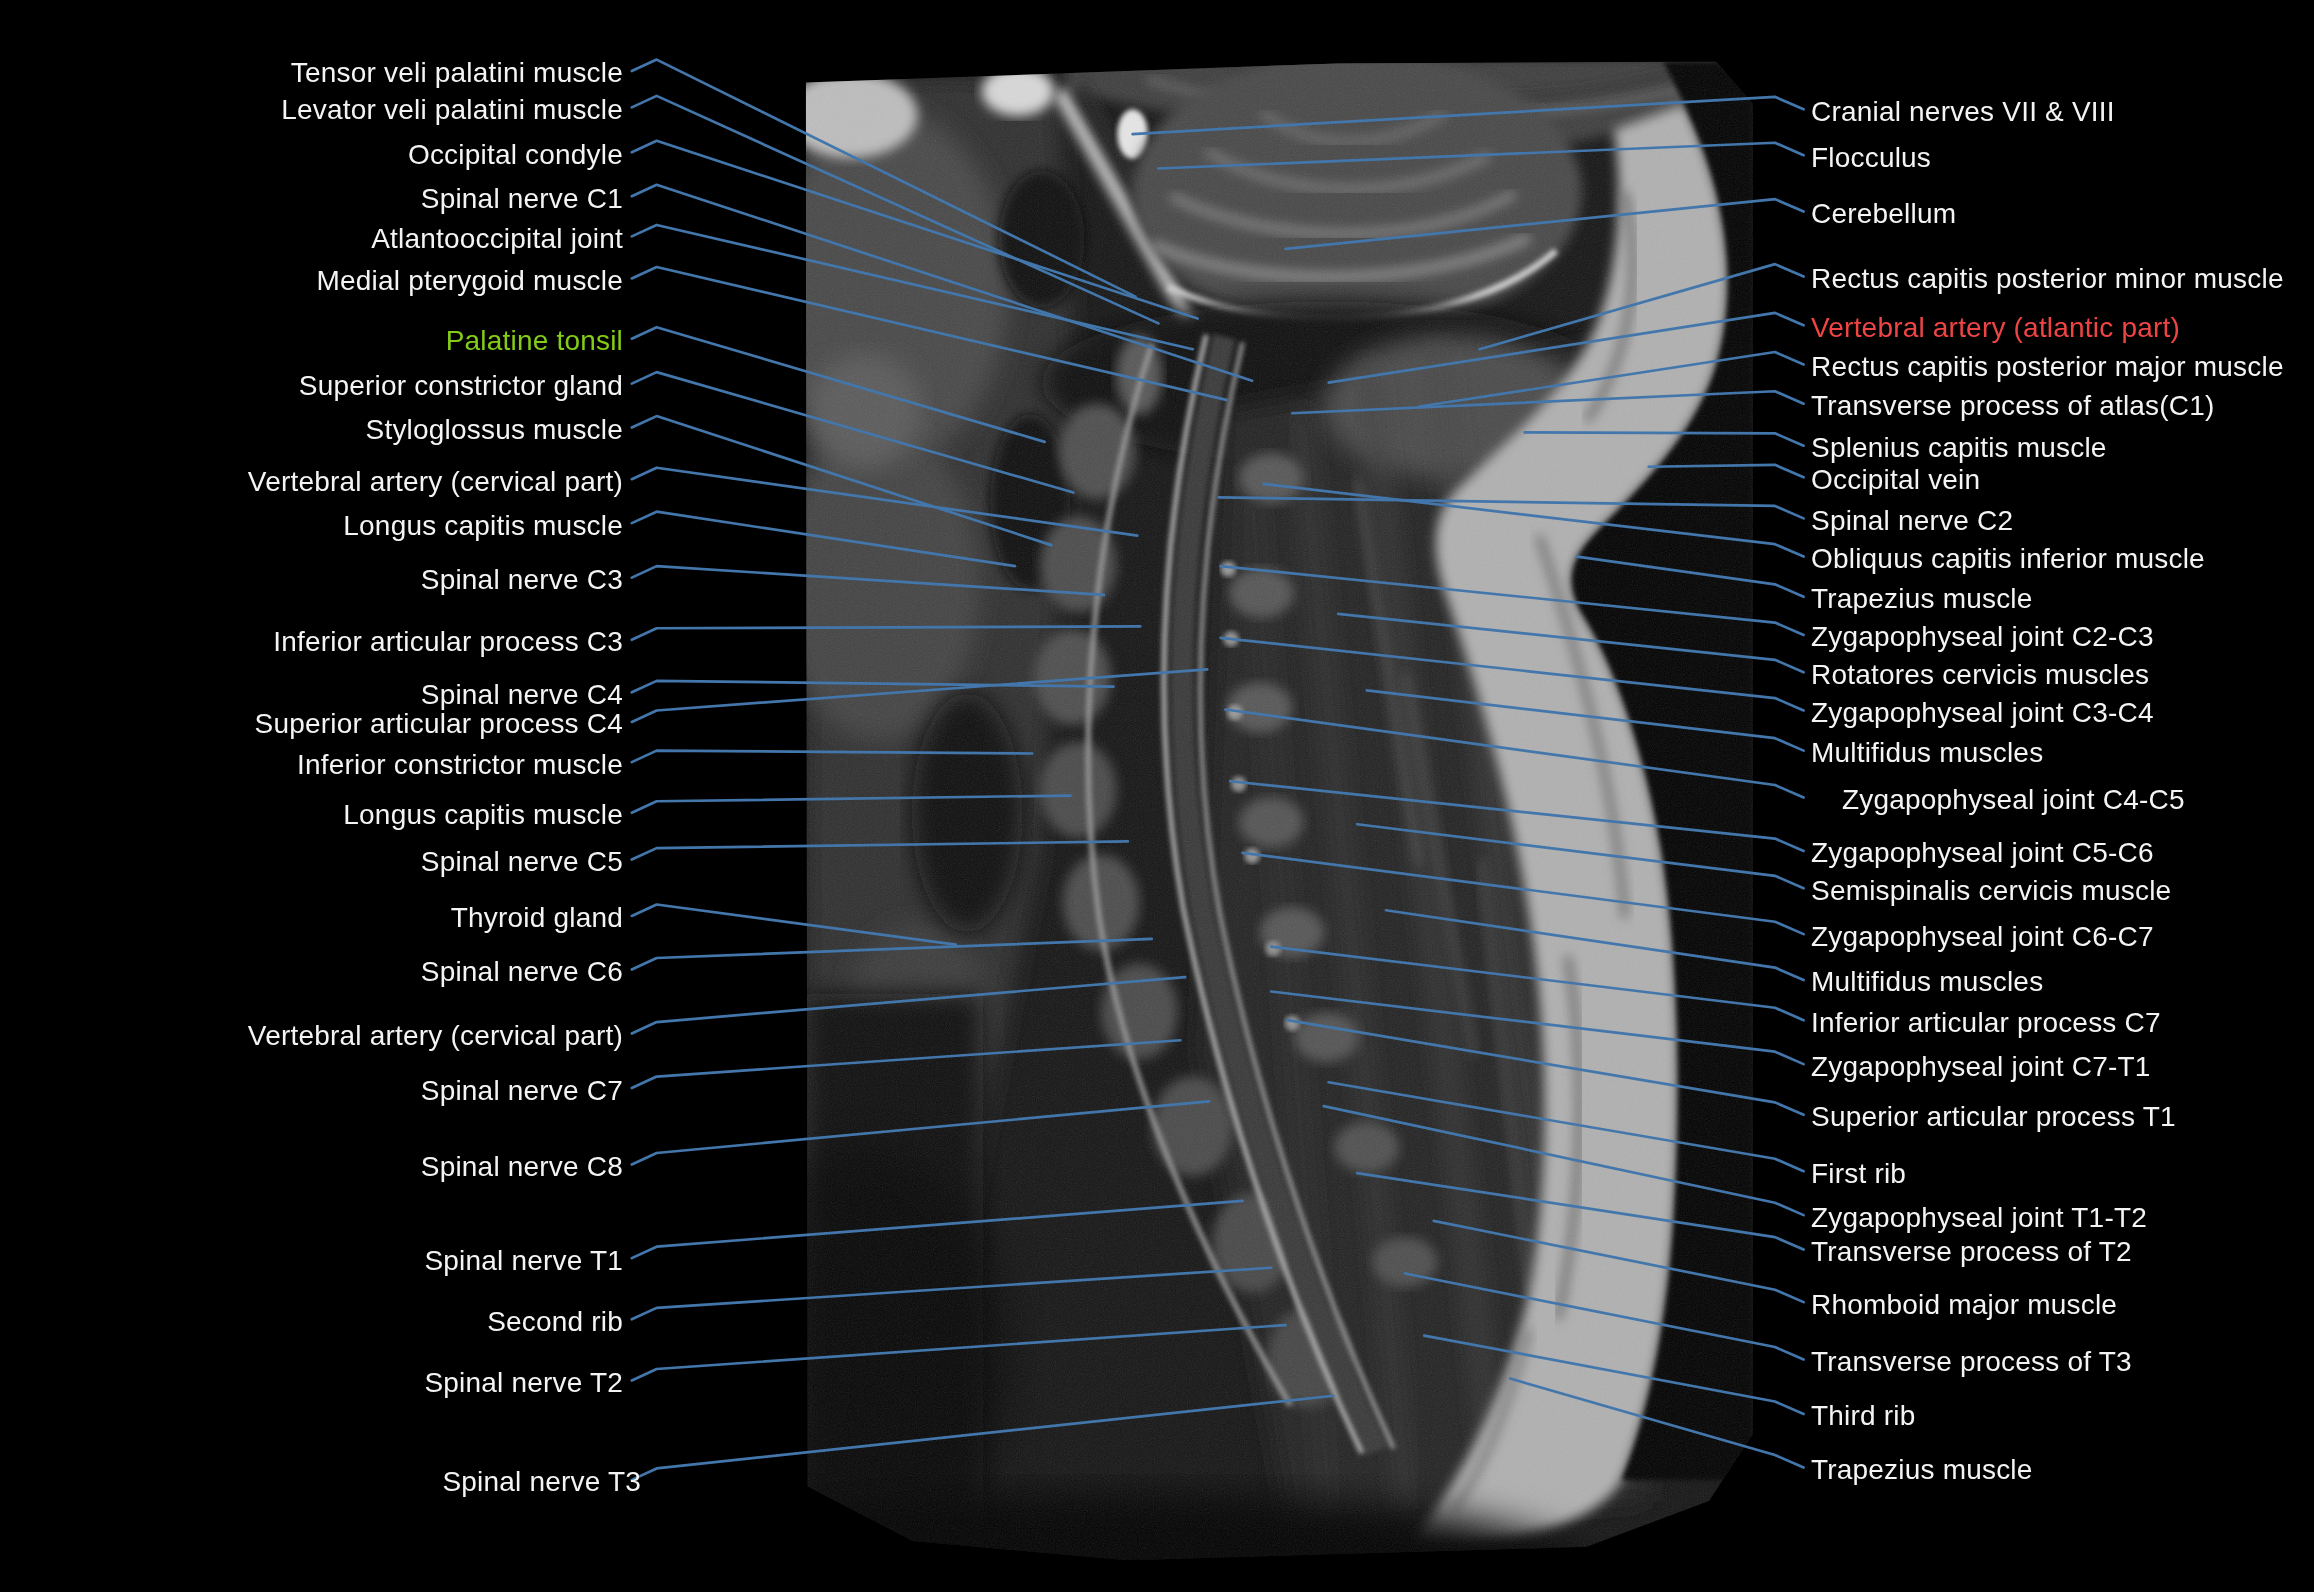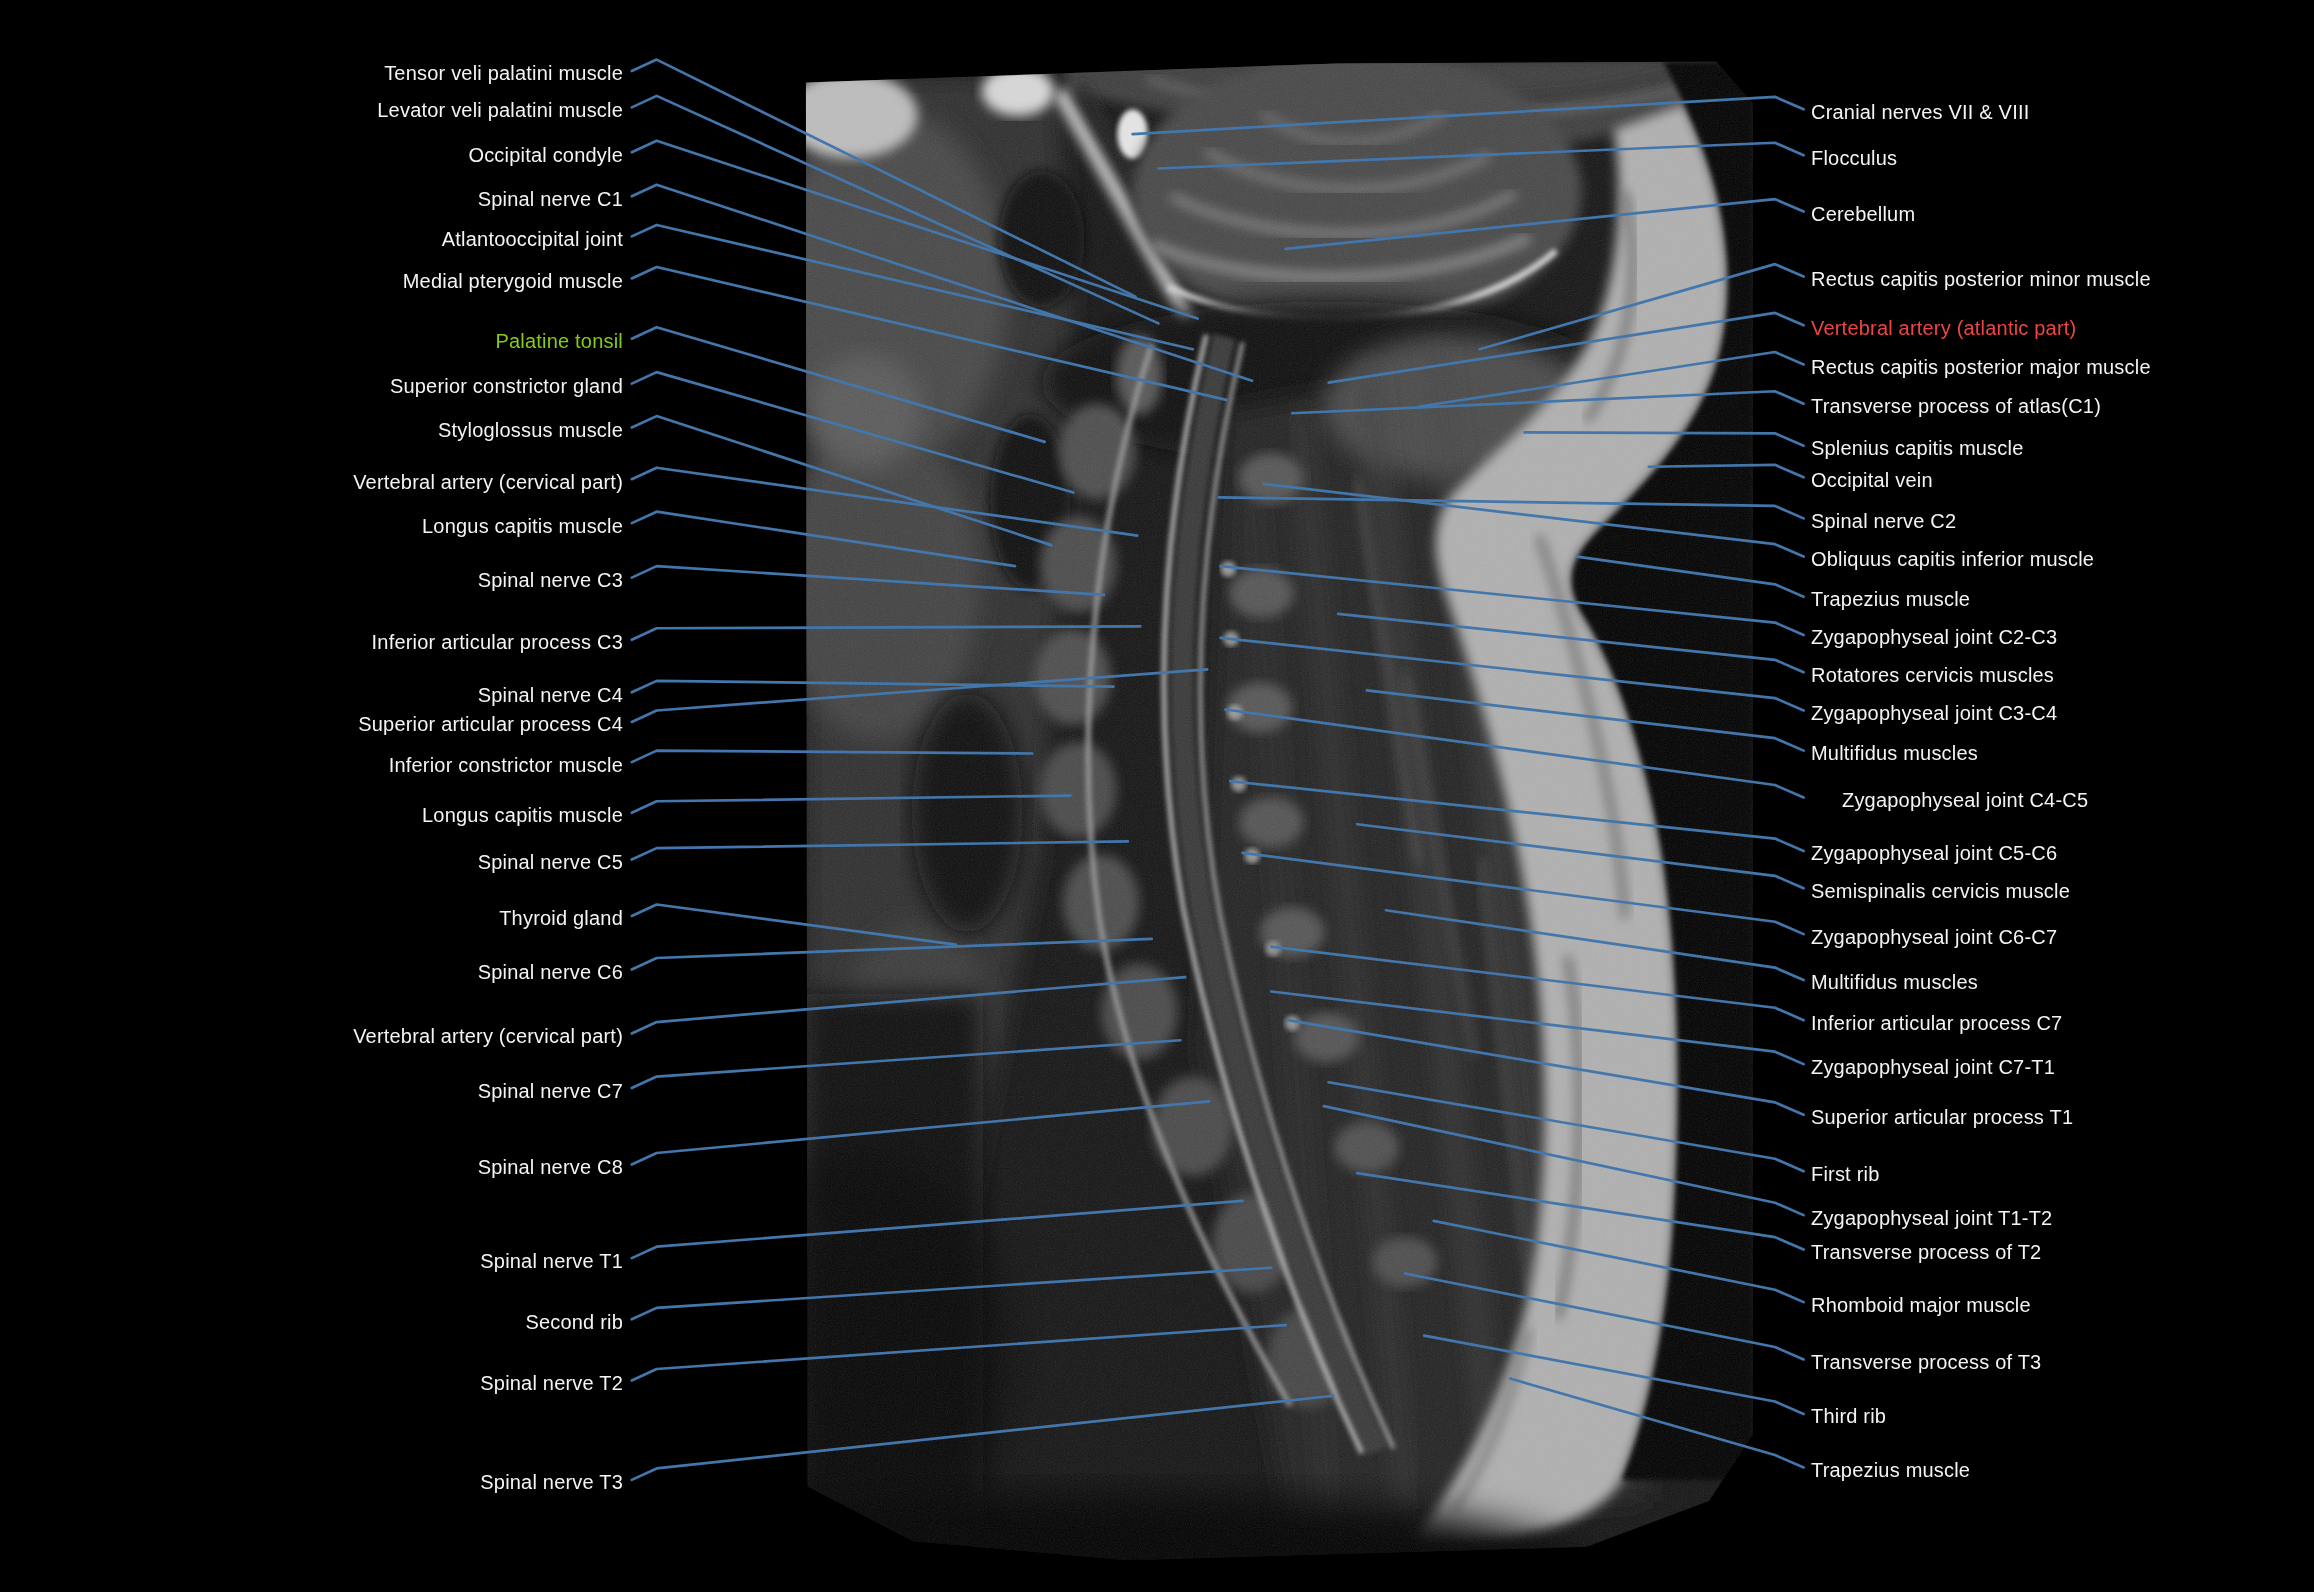--- a/index.html
+++ b/index.html
@@ -1,20 +1,20 @@
 <!DOCTYPE html>
 <html><head>
 <meta charset="utf-8">
 <style>
   html,body{margin:0;padding:0;background:#000;}
   #stage{position:relative;width:2314px;height:1593px;background:#000;overflow:hidden;
          font-family:"Liberation Sans","DejaVu Sans",sans-serif;}
   #scene{position:absolute;left:0;top:0;}
   #labels-layer{position:absolute;left:0;top:0;width:2314px;height:1593px;pointer-events:none;}
-  .label{position:absolute;color:#f4f4f4;font-size:20px;line-height:36px;white-space:nowrap;
+  .label{position:absolute;color:#f4f4f4;font-size:28px;line-height:36px;white-space:nowrap;
          letter-spacing:0.2px;}
   .label.left{text-align:right;}
   .label.right{text-align:left;}
 </style>
 </head>
 <body>
 
 <div id="stage">
 
   <svg id="scene" width="2314" height="1593" viewBox="0 0 2421 1666">
@@ -220,21 +220,21 @@
       <div class="label left" style="color: rgb(244, 244, 244); top: 797px; left: 0px; width: 623px;">Longus capitis muscle</div>
       <div class="label left" style="color: rgb(244, 244, 244); top: 844px; left: 0px; width: 623px;">Spinal nerve C5</div>
       <div class="label left" style="color: rgb(244, 244, 244); top: 900px; left: 0px; width: 623px;">Thyroid gland</div>
       <div class="label left" style="color: rgb(244, 244, 244); top: 954px; left: 0px; width: 623px;">Spinal nerve C6</div>
       <div class="label left" style="color: rgb(244, 244, 244); top: 1018px; left: 0px; width: 623px;">Vertebral artery (cervical part)</div>
       <div class="label left" style="color: rgb(244, 244, 244); top: 1073px; left: 0px; width: 623px;">Spinal nerve C7</div>
       <div class="label left" style="color: rgb(244, 244, 244); top: 1149px; left: 0px; width: 623px;">Spinal nerve C8</div>
       <div class="label left" style="color: rgb(244, 244, 244); top: 1243px; left: 0px; width: 623px;">Spinal nerve T1</div>
       <div class="label left" style="color: rgb(244, 244, 244); top: 1304px; left: 0px; width: 623px;">Second rib</div>
       <div class="label left" style="color: rgb(244, 244, 244); top: 1365px; left: 0px; width: 623px;">Spinal nerve T2</div>
-      <div class="label left" style="color: rgb(244, 244, 244); top: 1464px; left: 0px; width: 623px;">Spinal nerve T3</div>
+      <div class="label left" style="color: rgb(244, 244, 244); top: 1464px; left: 0px; width: 623px; padding-left: 18px;">Spinal nerve T3</div>
       <div class="label right" style="color: rgb(244, 244, 244); top: 94px; left: 1811px;">Cranial nerves VII &amp; VIII</div>
       <div class="label right" style="color: rgb(244, 244, 244); top: 140px; left: 1811px;">Flocculus</div>
       <div class="label right" style="color: rgb(244, 244, 244); top: 196px; left: 1811px;">Cerebellum</div>
       <div class="label right" style="color: rgb(244, 244, 244); top: 261px; left: 1811px;">Rectus capitis posterior minor muscle</div>
       <div class="label right" style="color: #ef4444; top: 310px; left: 1811px;">Vertebral artery (atlantic part)</div>
       <div class="label right" style="color: rgb(244, 244, 244); top: 349px; left: 1811px;">Rectus capitis posterior major muscle</div>
       <div class="label right" style="color: rgb(244, 244, 244); top: 388px; left: 1811px;">Transverse process of atlas(C1)</div>
       <div class="label right" style="color: rgb(244, 244, 244); top: 430px; left: 1811px;">Splenius capitis muscle</div>
       <div class="label right" style="color: rgb(244, 244, 244); top: 462px; left: 1811px;">Occipital vein</div>
       <div class="label right" style="color: rgb(244, 244, 244); top: 503px; left: 1811px;">Spinal nerve C2</div>

